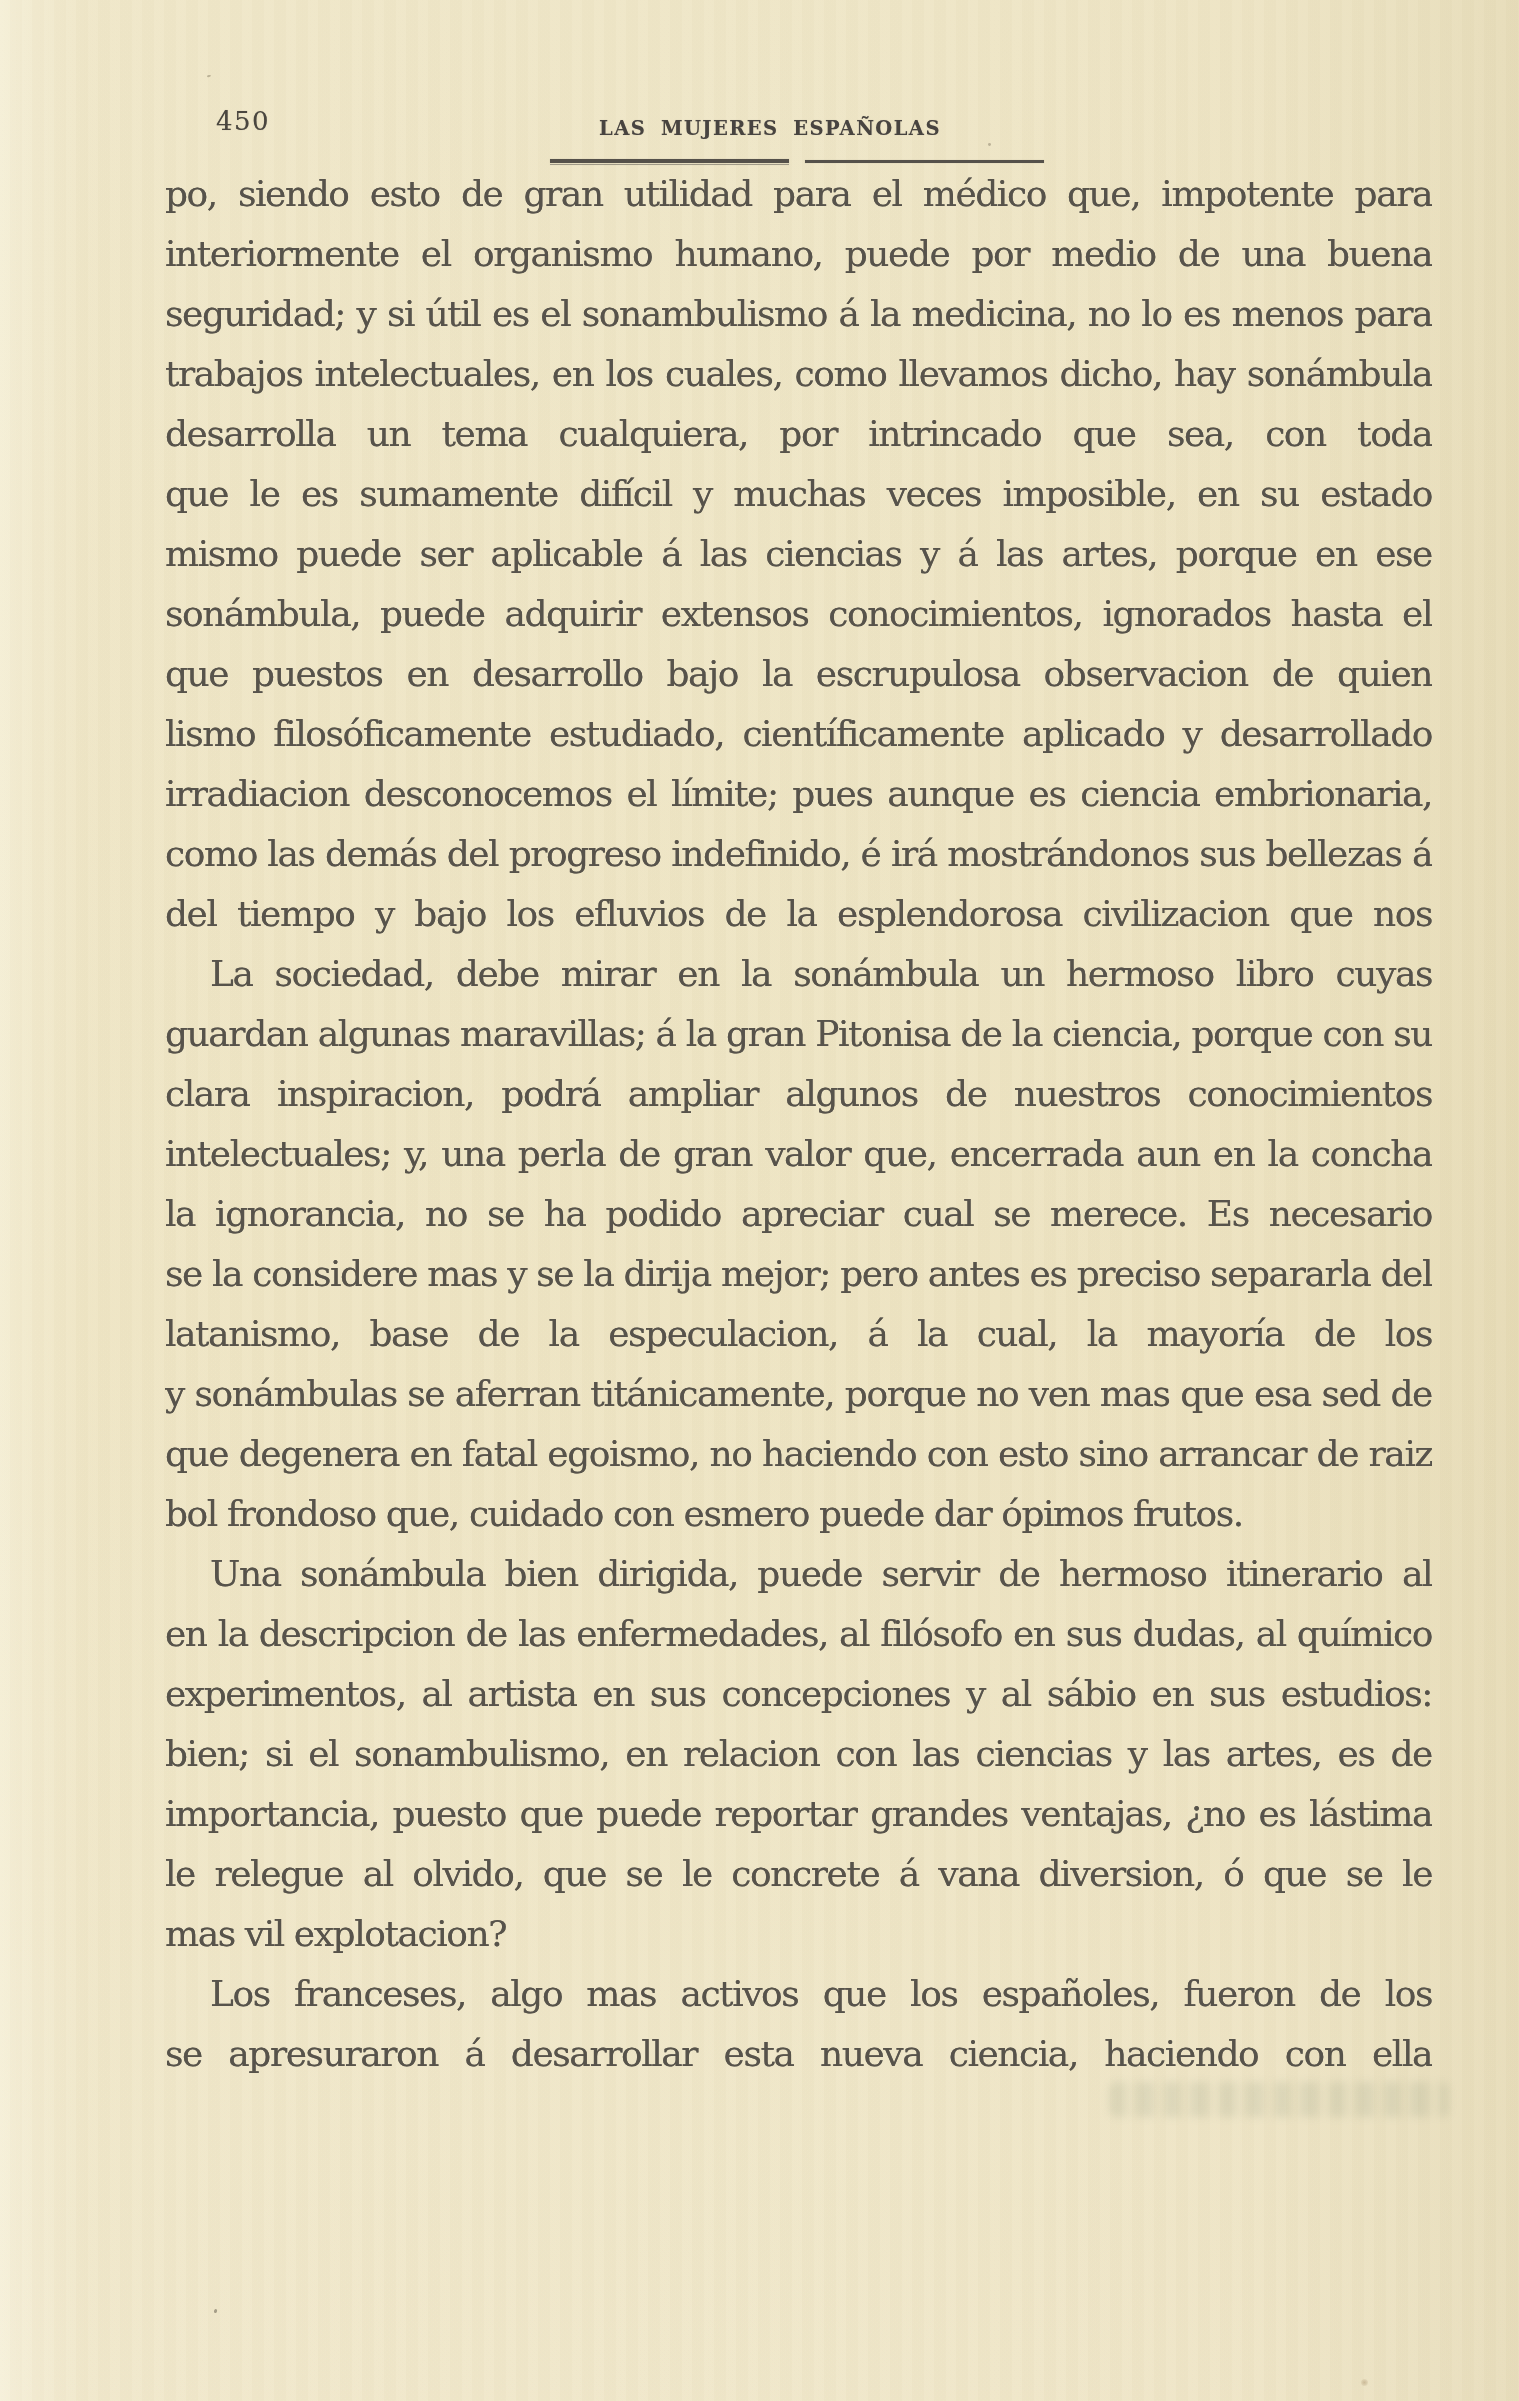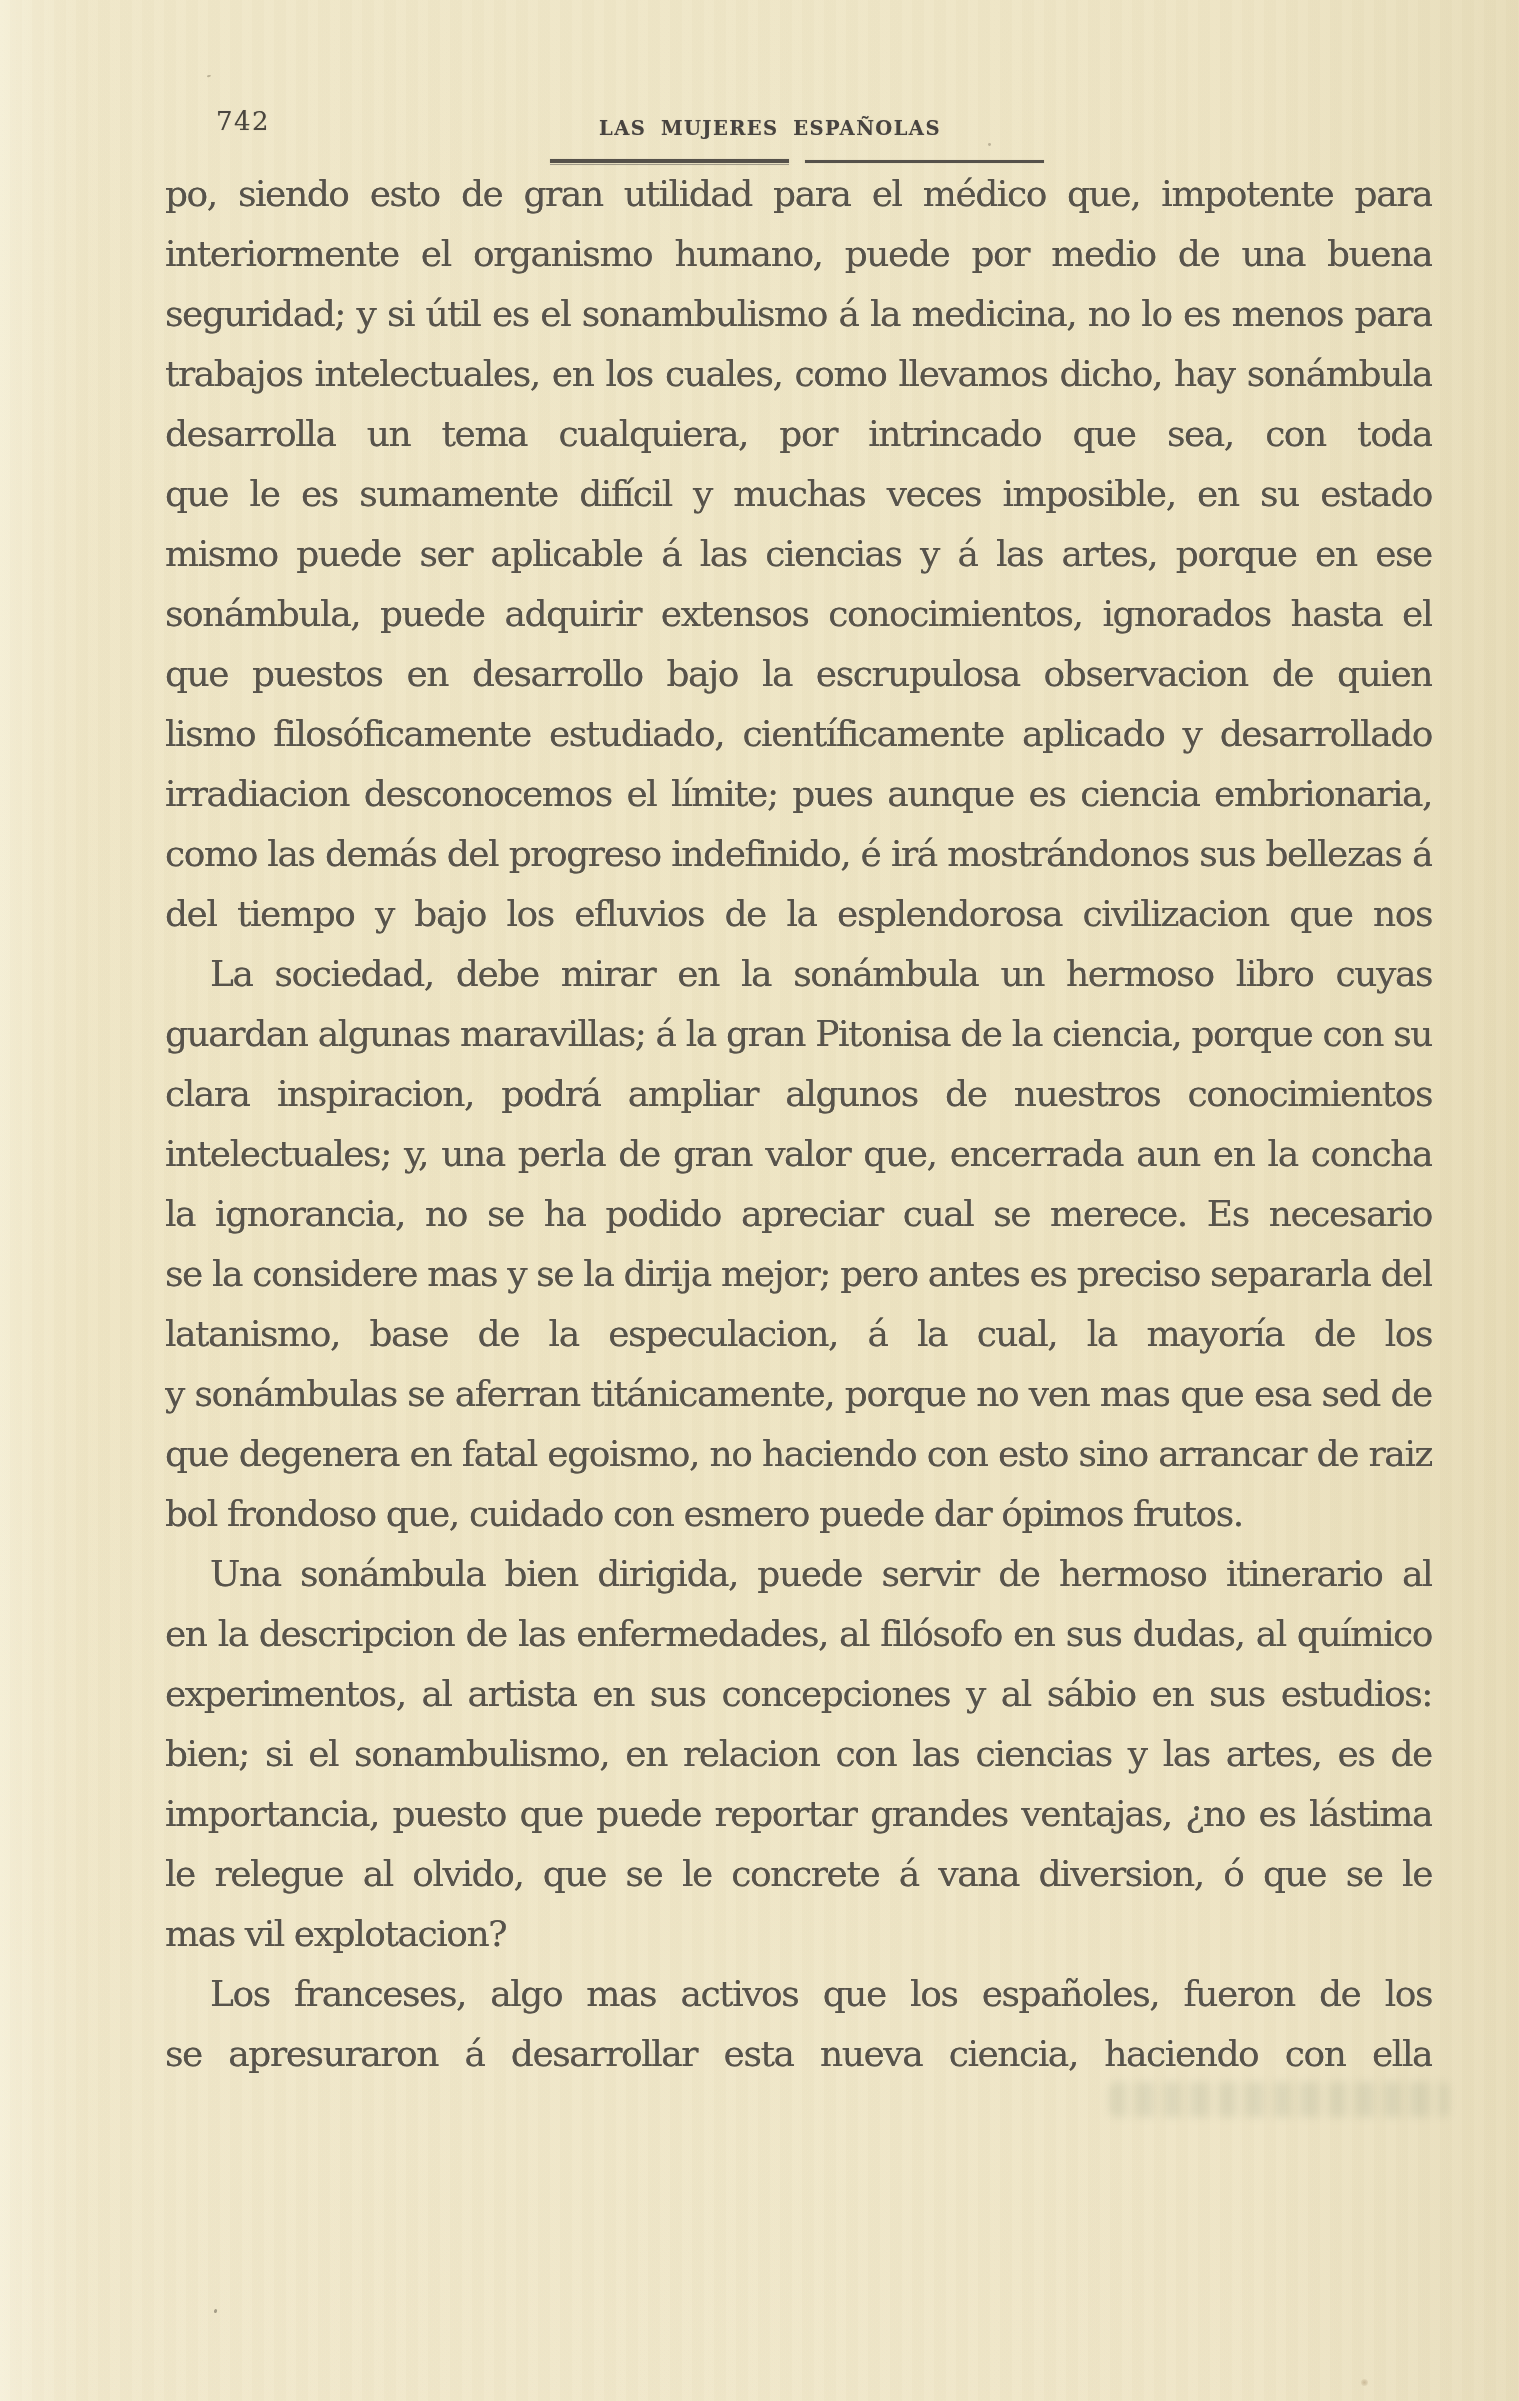--- a/index.html
+++ b/index.html
@@ -55,21 +55,21 @@
   .speck{position:absolute;border-radius:50%;}
   .speck-1{left:214px;top:2309px;width:2.9px;height:4.3px;background:rgba(92,86,70,.5);transform:rotate(18deg);}
   .speck-2{left:1361px;top:2379px;width:7.2px;height:7.2px;background:radial-gradient(circle,rgba(150,122,82,.38),rgba(150,122,82,0));}
   .speck-3{left:988px;top:143px;width:2.9px;height:2.9px;background:rgba(120,110,88,.42);}
   .speck-4{left:207px;top:75px;width:4.3px;height:2.2px;background:rgba(138,128,104,.5);transform:rotate(-12deg);}
 </style>
 </head>
 <body>
 
 <div class="page">
-  <div class="pageno">742</div>
+  <div class="pageno">450</div>
   <div class="header">LAS MUJERES ESPAÑOLAS</div>
   <div class="rule-seg rule-left"></div>
   <div class="rule-seg rule-left-thin"></div>
   <div class="rule-seg rule-right"></div>
 
   <div class="text-block">
       <div class="line just">po, siendo esto de gran utilidad para el médico que, impotente para escudriñar</div>
       <div class="line just">interiormente el organismo humano, puede por medio de una buena sonámbula,</div>
       <div class="line just">seguridad; y si útil es el sonambulismo á la medicina, no lo es menos para los</div>
       <div class="line just">trabajos intelectuales, en los cuales, como llevamos dicho, hay sonámbula que</div>

